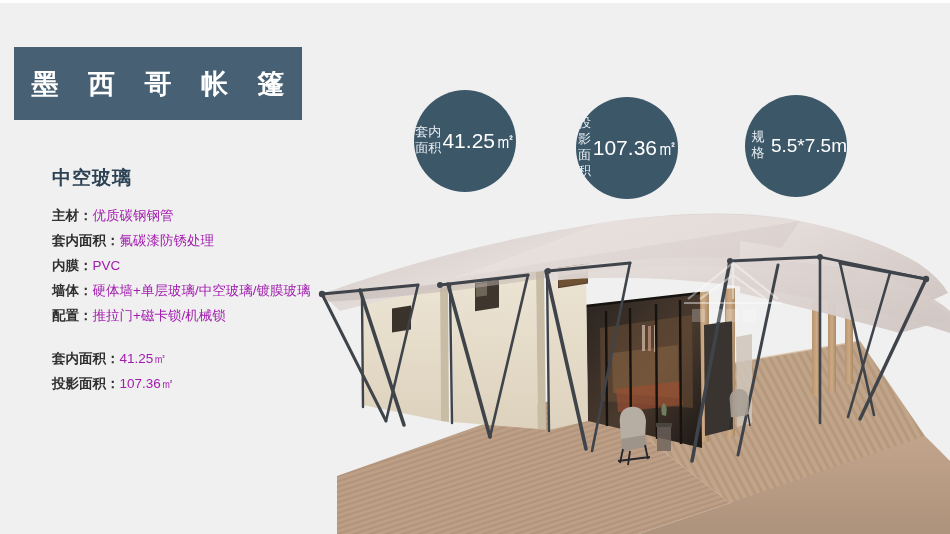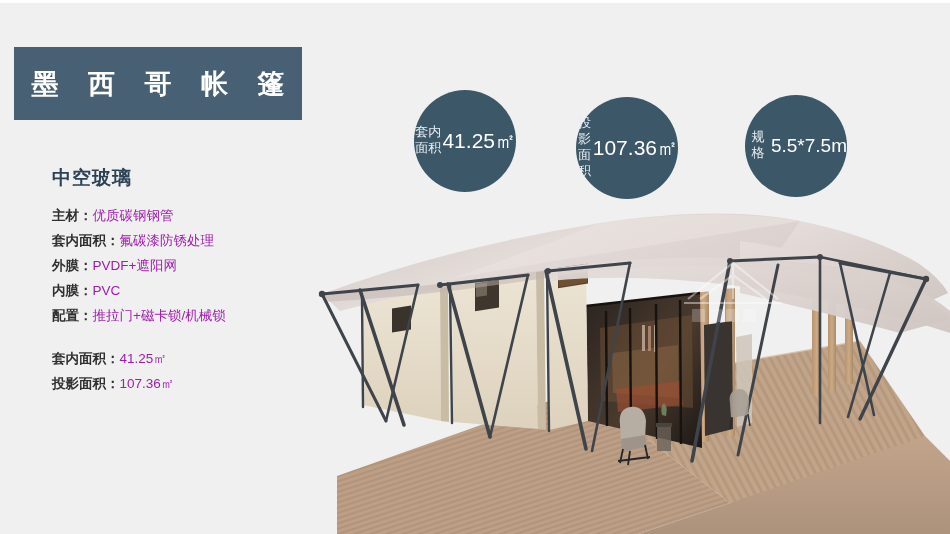--- a/index.html
+++ b/index.html
@@ -146,24 +146,24 @@
     <div class="section-heading">中空玻璃</div>
 
     <ul class="spec-list">
       <li class="spec-row">
         <span class="spec-label">主材：</span><span class="spec-value">优质碳钢钢管</span>
       </li>
       <li class="spec-row">
         <span class="spec-label">套内面积：</span><span class="spec-value">氟碳漆防锈处理</span>
       </li>
       <li class="spec-row">
-        <span class="spec-label">外膜：</span><span class="spec-value">PVDF+遮阳网</span>
-      </li>
-      <li class="spec-row">
         <span class="spec-label">内膜：</span><span class="spec-value">PVC</span>
+      </li>
+      <li class="spec-row">
+        <span class="spec-label">墙体：</span><span class="spec-value">硬体墙+单层玻璃/中空玻璃/镀膜玻璃</span>
       </li>
       <li class="spec-row">
         <span class="spec-label">配置：</span><span class="spec-value">推拉门+磁卡锁/机械锁</span>
       </li>
     </ul>
 
     <div class="section-gap"></div>
 
 
     <ul class="spec-list">

